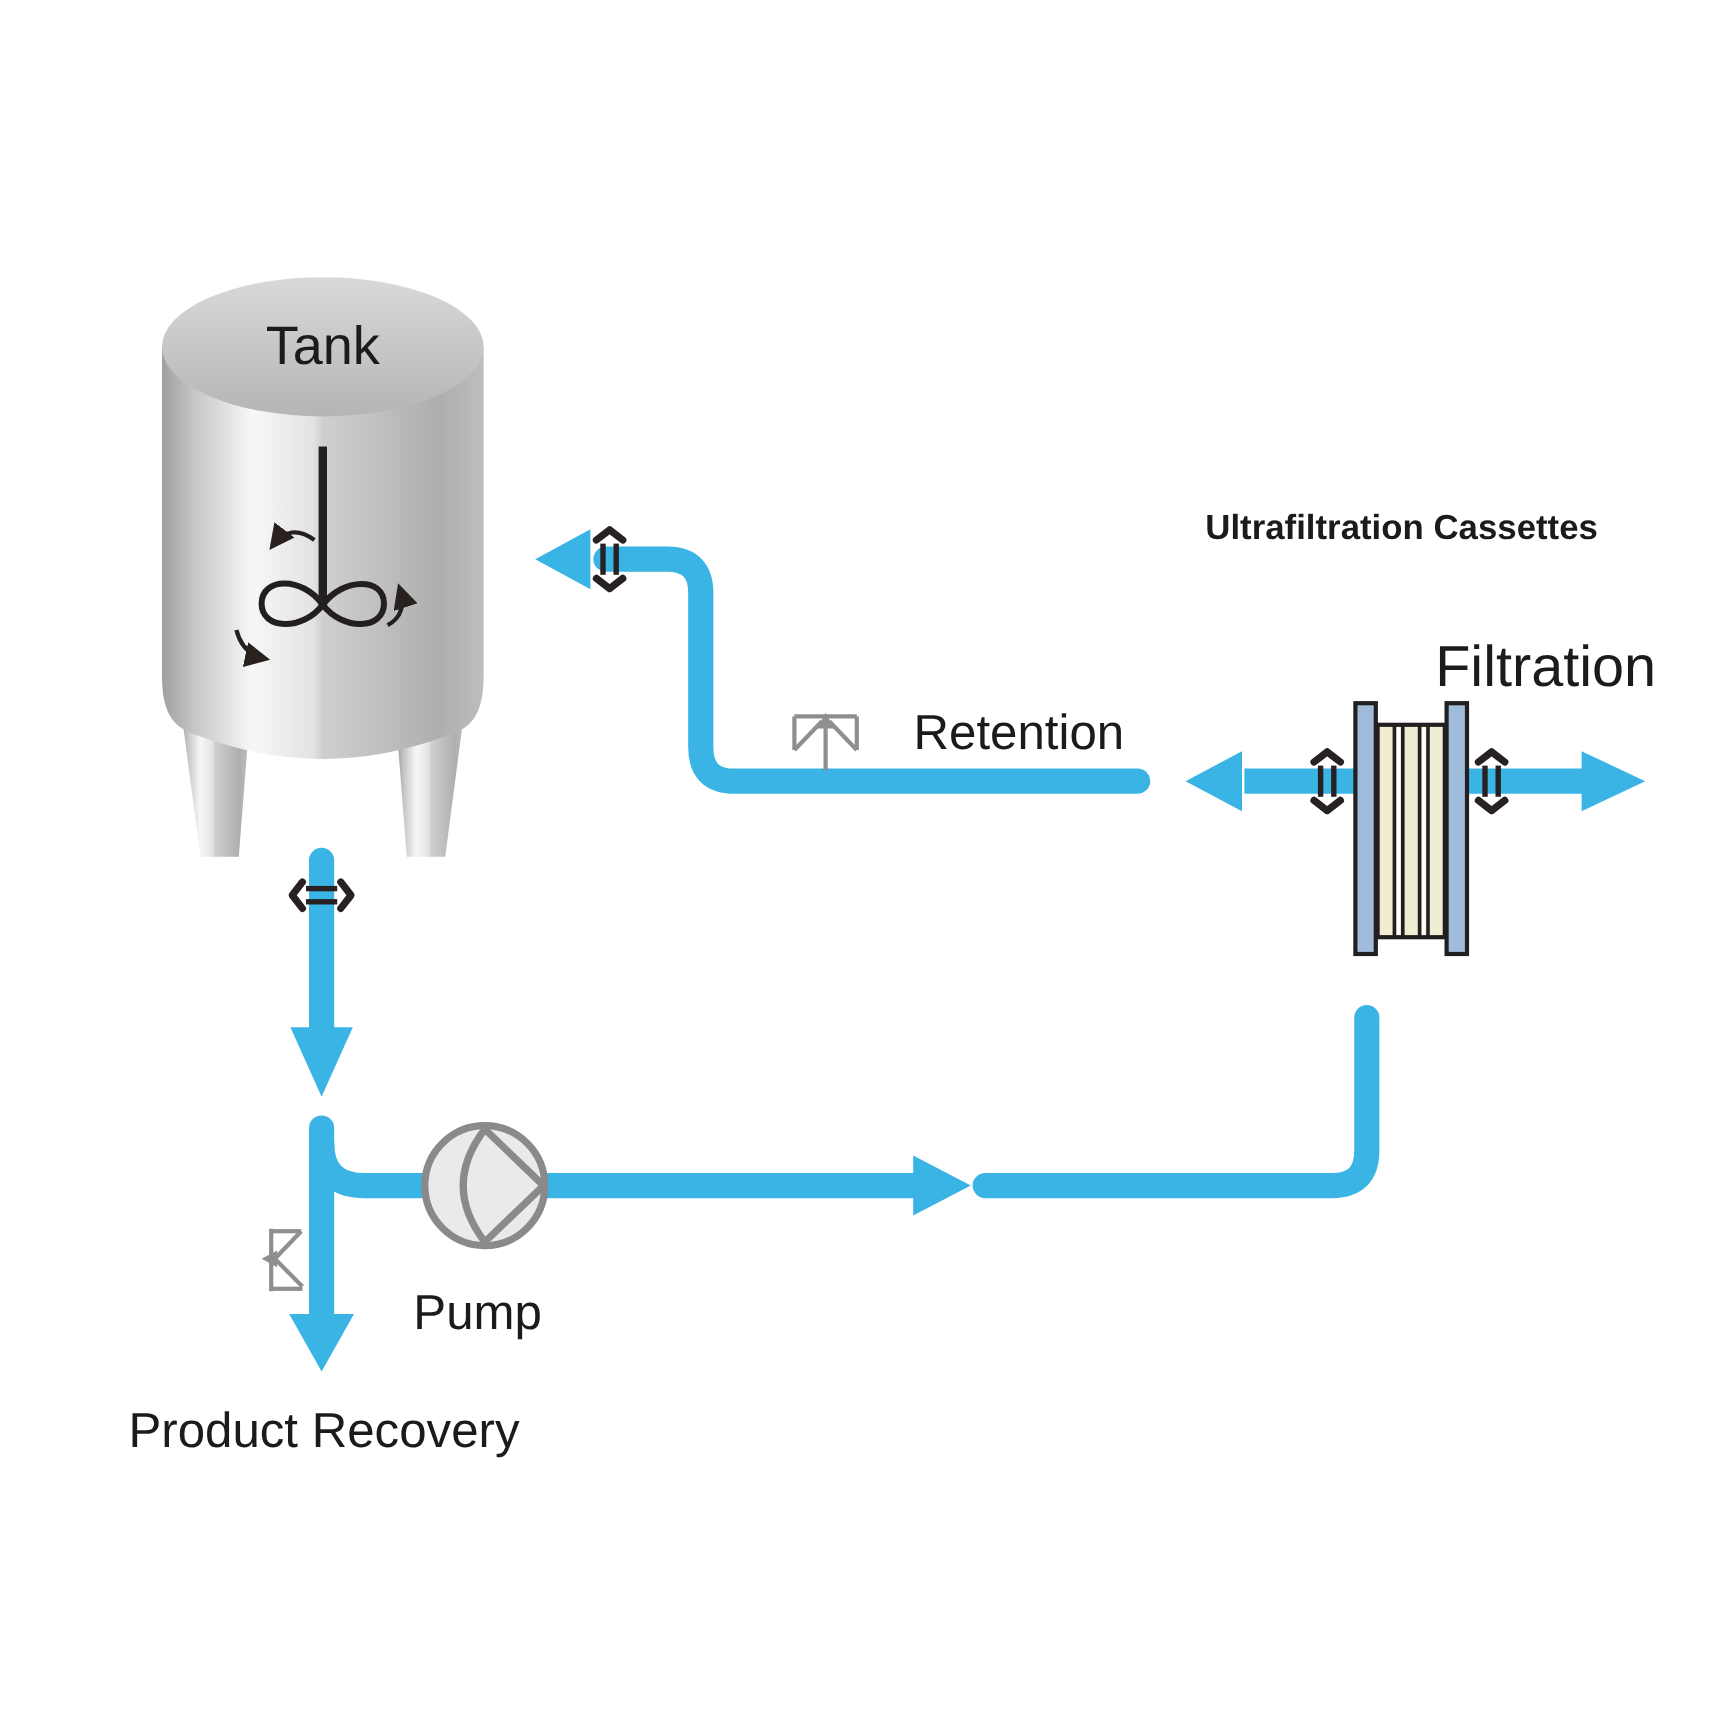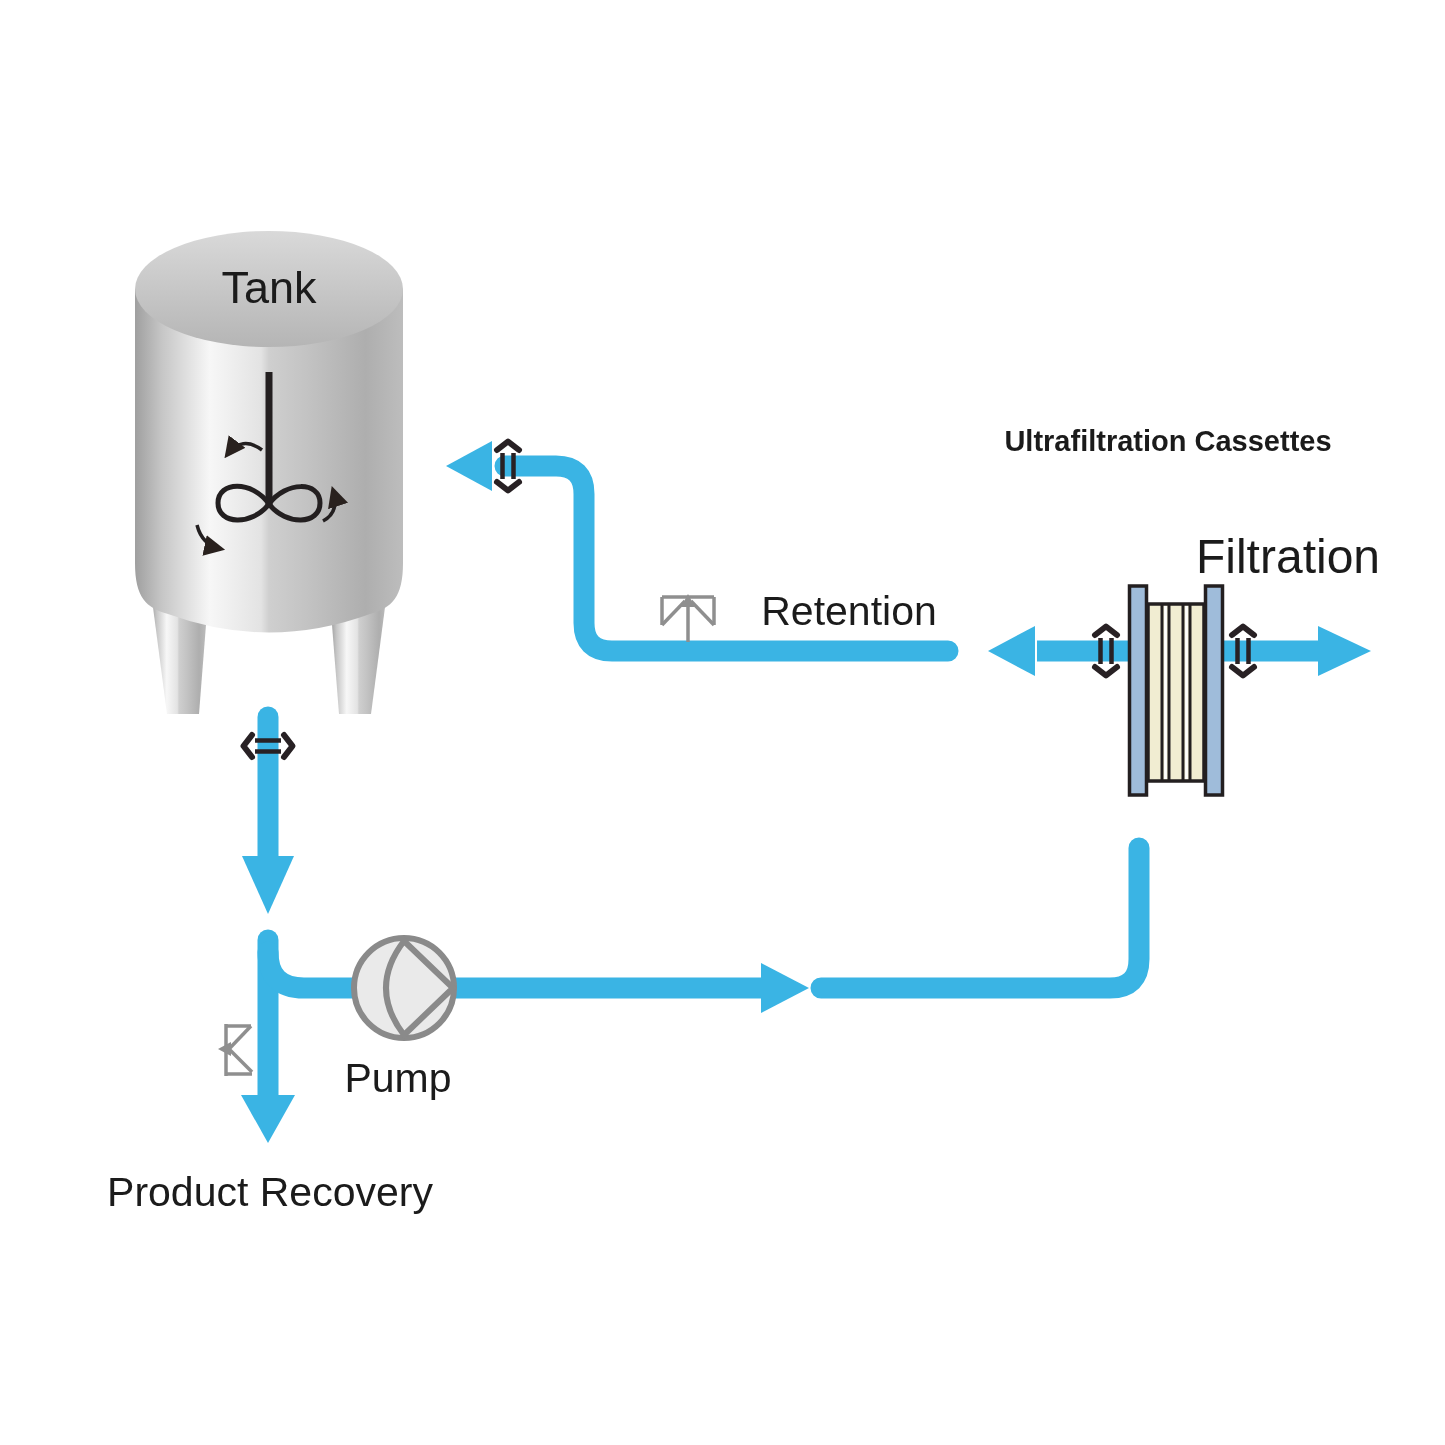--- a/index.html
+++ b/index.html
@@ -16,21 +16,21 @@
     transform:translate(-50%,-50%);
     white-space:nowrap;
     color:var(--text,#1b1b1b);
     font-weight:500;
     letter-spacing:0px;
   }
   .lbl-tank{font-size:45px;}
   .lbl-uf{font-size:29px;font-weight:700;}
   .lbl-filtration{font-size:48px;}
   .lbl-retention{font-size:41px;}
-  .lbl-pump{font-size:41px;}
+  .lbl-pump{font-size:41px;margin-top:16px;}
   .lbl-recovery{font-size:41px;text-align:right;}
 
   .pipe{stroke:var(--pipe,#3ab4e4);stroke-width:21;fill:none;}
   .pipe-round{stroke-linecap:round;}
   .pipe-fill{fill:var(--pipe,#3ab4e4);stroke:none;}
   .valve-stroke{stroke:var(--valve,#282124);fill:none;}
   .gray-stroke{stroke:var(--gray-symbol,#8f8f8f);fill:none;stroke-width:3.5;}
   .gray-fill{fill:var(--gray-symbol,#8f8f8f);stroke:none;}
   .plate{fill:var(--cassette-plate,#9fbcda);stroke:var(--outline-dark,#231f20);stroke-width:3.5;}
   .membrane{fill:var(--cassette-membrane,#f1edd2);stroke:var(--outline-dark,#231f20);stroke-width:3.5;}

